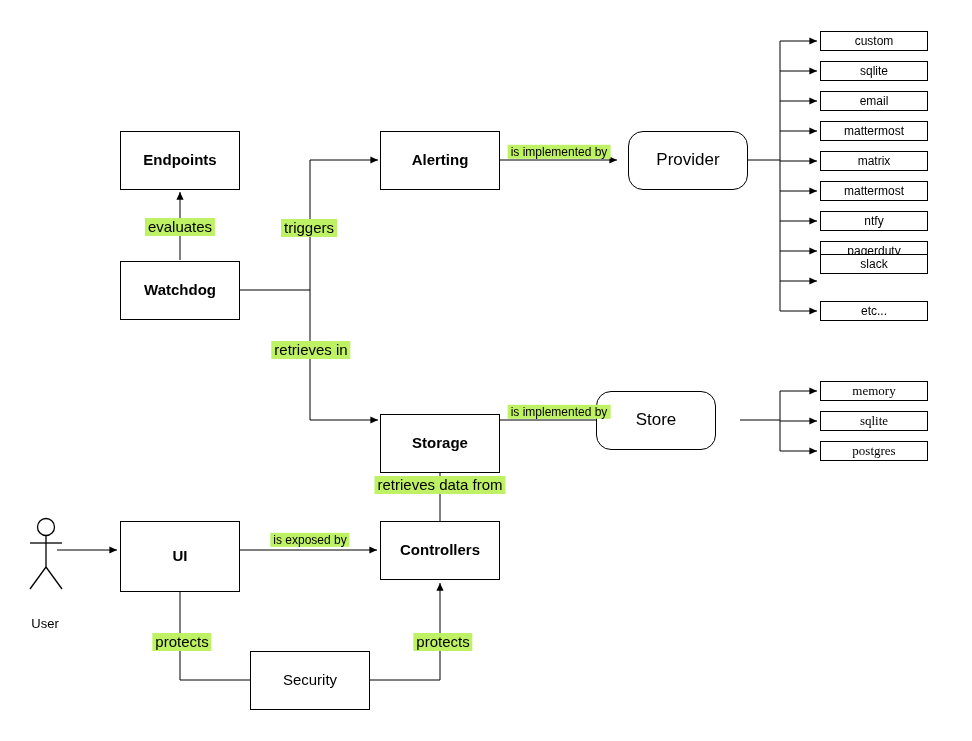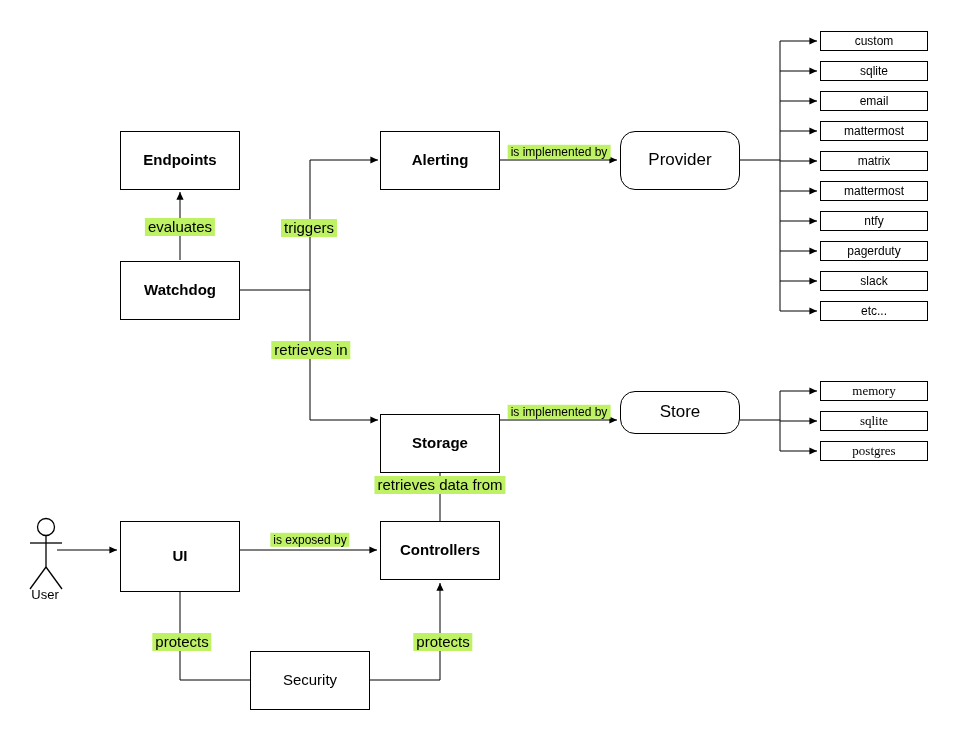--- a/index.html
+++ b/index.html
@@ -7,34 +7,34 @@
     position:relative;width:972px;height:741px;background:#ffffff;
     font-family:"Liberation Sans",sans-serif;color:#000;overflow:hidden;
   }
   svg.wires{position:absolute;left:0;top:0;}
   .node{
     position:absolute;background:#fff;border:1px solid #000;box-sizing:border-box;
     display:flex;align-items:center;justify-content:center;text-align:center;
     font-size:15px;line-height:1.1;
   }
   .node.bold{font-weight:bold;}
-  .node.big{font-size:17px;}
+  .node.big{font-size:17px;margin-left:8px;}
   .node.rounded{border-radius:15px;}
   .item{
     position:absolute;left:820px;width:108px;height:20px;background:#fff;
     border:1px solid #000;box-sizing:border-box;display:flex;align-items:center;
     justify-content:center;font-size:12px;
   }
   .item.lg{font-size:13px;font-family:Liberation Serif, serif;}
   .lbl{
     position:absolute;transform:translate(-50%,-50%);background:#bef264;
     padding:0 3px;font-size:15px;white-space:nowrap;line-height:1.2;
   }
   .lbl.sm{font-size:12px;}
-  .lbl.xs{font-size:13px;}
+  .lbl.xs{font-size:13px;margin-top:29px;}
 </style>
 </head>
 <body>
 
 <div class="canvas">
 
   <svg class="wires" width="972" height="741" viewBox="0 0 972 741">
     <defs>
       <marker id="arrow" viewBox="0 0 10 10" refX="9" refY="5" markerWidth="9" markerHeight="9" orient="auto-start-reverse">
         <path d="M0.5,1 L9,5 L0.5,9 z" fill="#000" stroke="none"></path>
@@ -78,34 +78,34 @@
       <path d="M46 567 L30 589"></path>
       <path d="M46 567 L62 589"></path>
     </g>
   </svg>
 
   <div class="node bold" style="left:120px;top:131px;width:120px;height:59px">Endpoints</div>
   <div class="node bold" style="left:120px;top:261px;width:120px;height:59px">Watchdog</div>
   <div class="node bold" style="left:380px;top:131px;width:120px;height:59px">Alerting</div>
   <div class="node big rounded" style="left:620px;top:131px;width:120px;height:59px">Provider</div>
   <div class="node bold" style="left:380px;top:414px;width:120px;height:59px">Storage</div>
-  <div class="node big rounded" style="left:620px;top:391px;width:120px;height:43px">Store</div>
+  <div class="node big rounded" style="left:588px;top:391px;width:120px;height:59px">Store</div>
   <div class="node bold" style="left:120px;top:521px;width:120px;height:71px">UI</div>
   <div class="node bold" style="left:380px;top:521px;width:120px;height:59px">Controllers</div>
   <div class="node" style="left:250px;top:651px;width:120px;height:59px">Security</div>
 
   <div class="item" style="top:31px">custom</div>
   <div class="item" style="top:61px">sqlite</div>
   <div class="item" style="top:91px">email</div>
   <div class="item" style="top:121px">mattermost</div>
   <div class="item" style="top:151px">matrix</div>
   <div class="item" style="top:181px">mattermost</div>
   <div class="item" style="top:211px">ntfy</div>
   <div class="item" style="top:241px">pagerduty</div>
-  <div class="item" style="top:271px">slack</div>
+  <div class="item" style="top:254px">slack</div>
   <div class="item" style="top:301px">etc...</div>
 
   <div class="item lg" style="top:381px">memory</div>
   <div class="item lg" style="top:411px">sqlite</div>
   <div class="item lg" style="top:441px">postgres</div>
 
   <div class="lbl" style="left:180px;top:227px">evaluates</div>
   <div class="lbl" style="left:309px;top:228px">triggers</div>
   <div class="lbl" style="left:311px;top:350px">retrieves in</div>
   <div class="lbl" style="left:440px;top:485px">retrieves data from</div>

